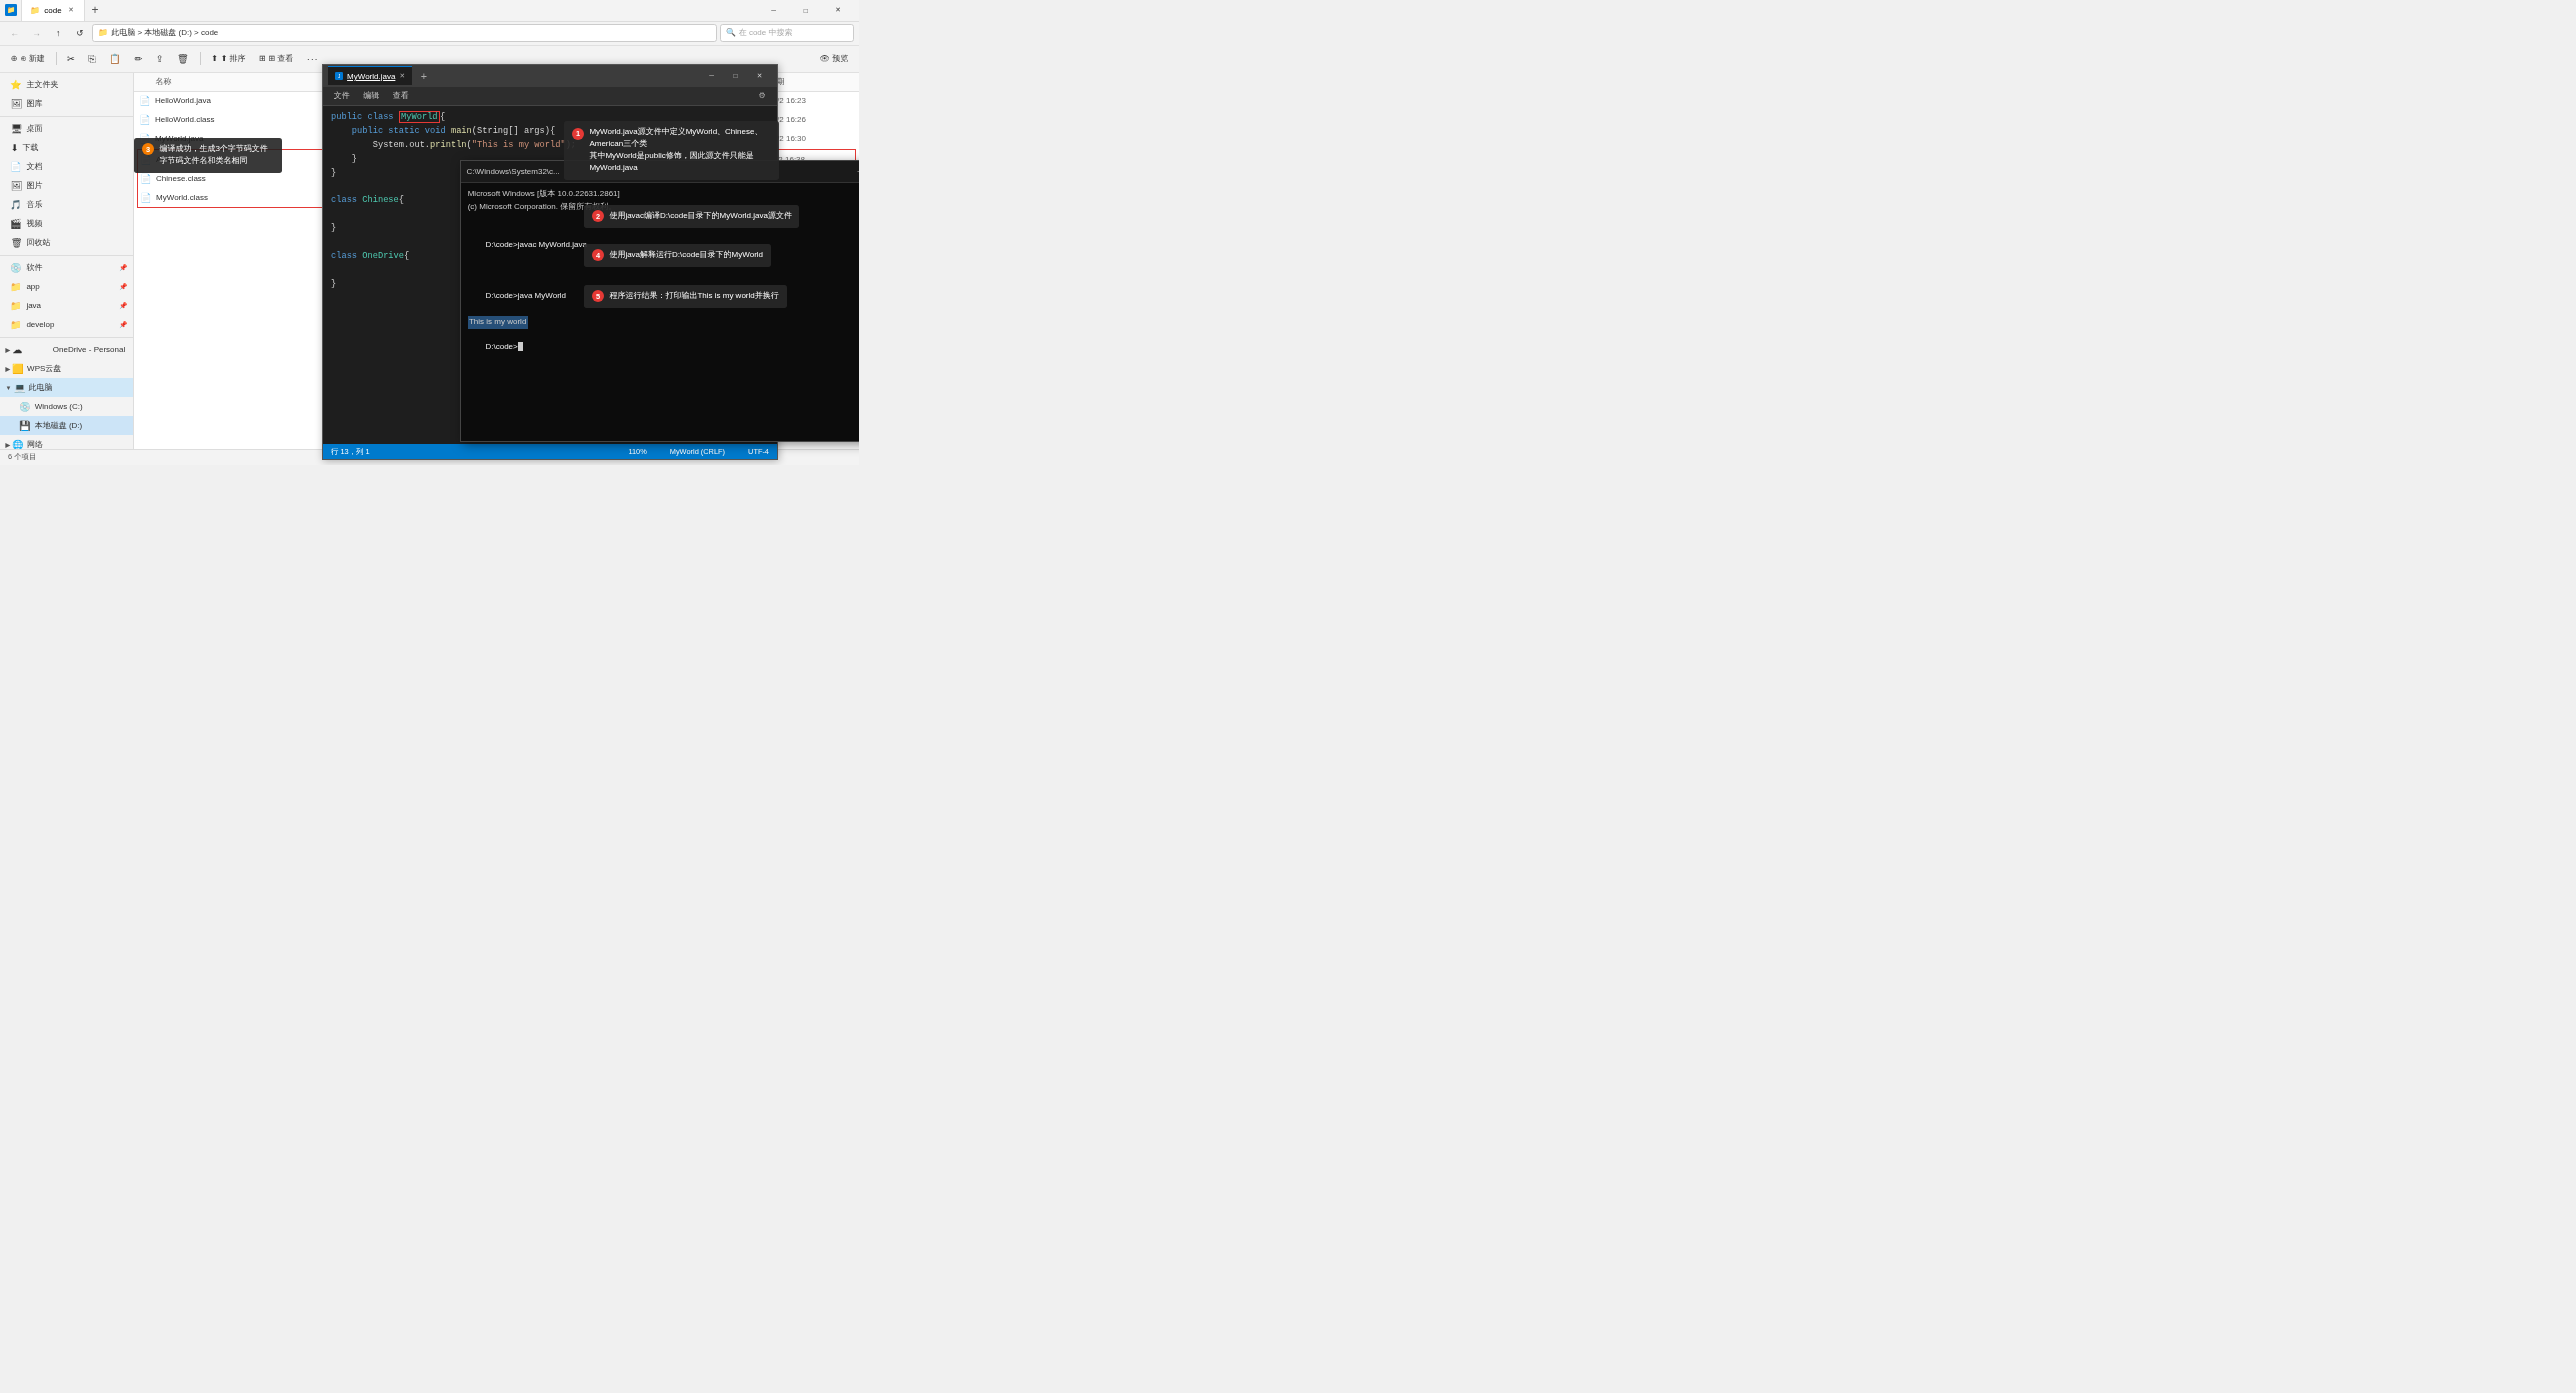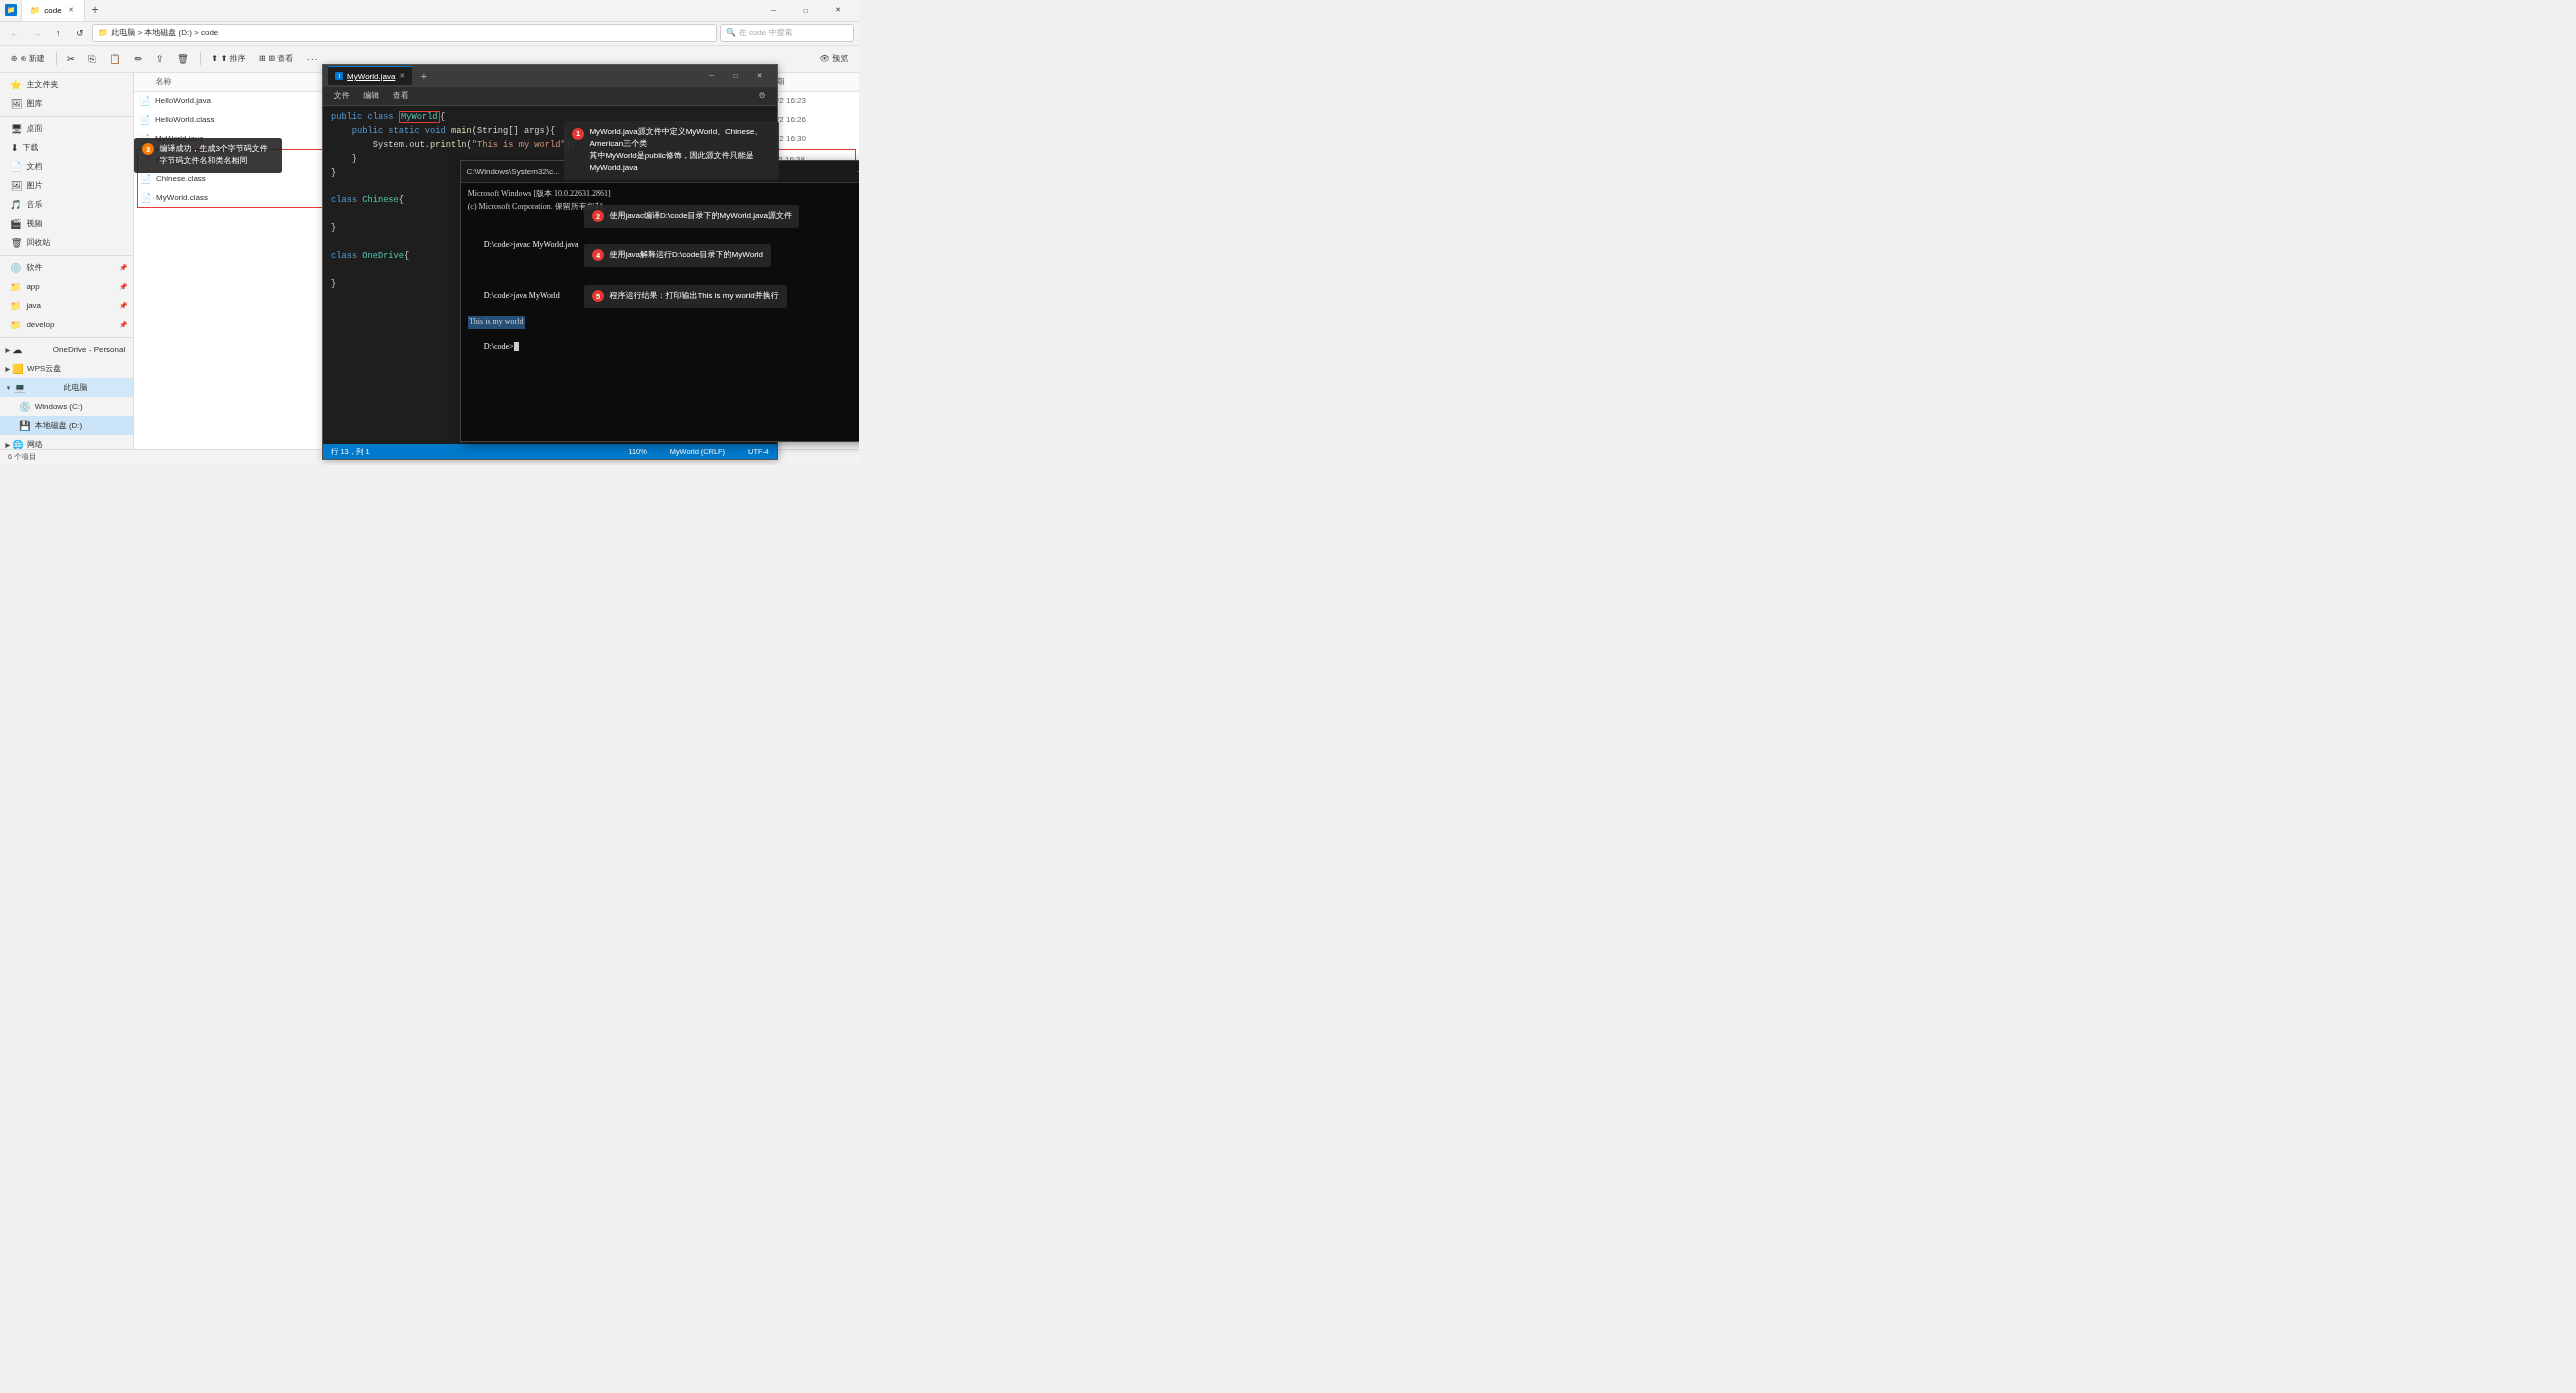--- a/index.html
+++ b/index.html
@@ -384,21 +384,21 @@
       align-items: center;
       justify-content: center;
       cursor: pointer;
       font-size: 6.7px;
       color: #ccc;
       border-radius: 2px;
     }
     .terminal-content {
       flex: 1;
       padding: 5.4px 6.7px;
-      font-family: Liberation Serif, serif;
+      font-family: Liberation Sans, sans-serif;
       font-size: 8px;
       color: #cccccc;
       line-height: 1.6;
     }
     .t-line { white-space: pre; margin: 0; }
     .t-prompt { color: #f0f0f0; }
     .t-cmd { color: #f0f0f0; }
     .t-output { color: #cccccc; }
     .t-cursor {
       display: inline-block;
@@ -616,21 +616,21 @@
         <span style="font-weight:normal;font-size:8px;padding-left:28px;">OneDrive - Personal</span>
       </div>
       <div class="sidebar-section">
         <span class="chevron">▶</span>
         <span class="sidebar-icon">🟨</span>
         <span style="font-weight:normal;font-size:8px;">WPS云盘</span>
       </div>
       <div class="sidebar-section" style="background:#d0e8f8;">
         <span class="chevron">▼</span>
         <span class="sidebar-icon">💻</span>
-        <span style="font-weight:normal;font-size:8px;margin-left:35px;">此电脑</span>
+        <span style="font-weight:normal;font-size:8px;">此电脑</span>
       </div>
       <div class="sidebar-item" style="padding-left:19px;">
         <span class="sidebar-icon">💿</span>
         <span>Windows (C:)</span>
       </div>
       <div class="sidebar-item selected" style="padding-left:19px;">
         <span class="sidebar-icon">💾</span>
         <span>本地磁盘 (D:)</span>
       </div>
       <div class="sidebar-section">

